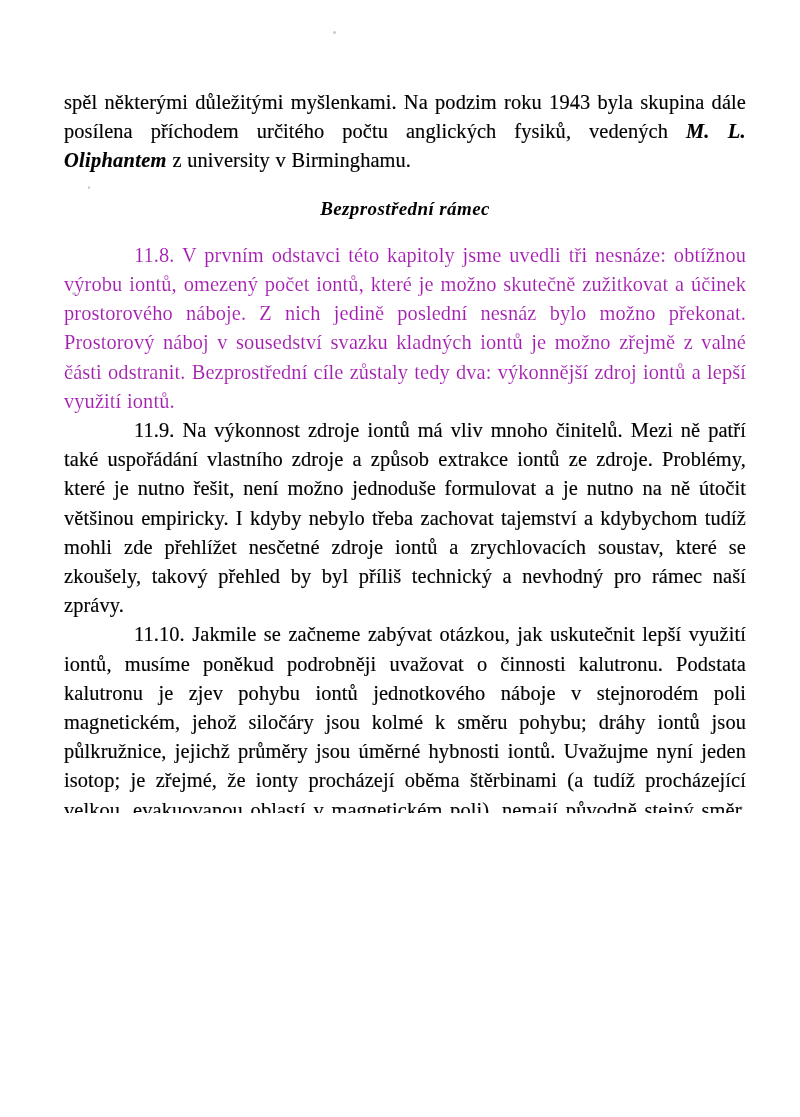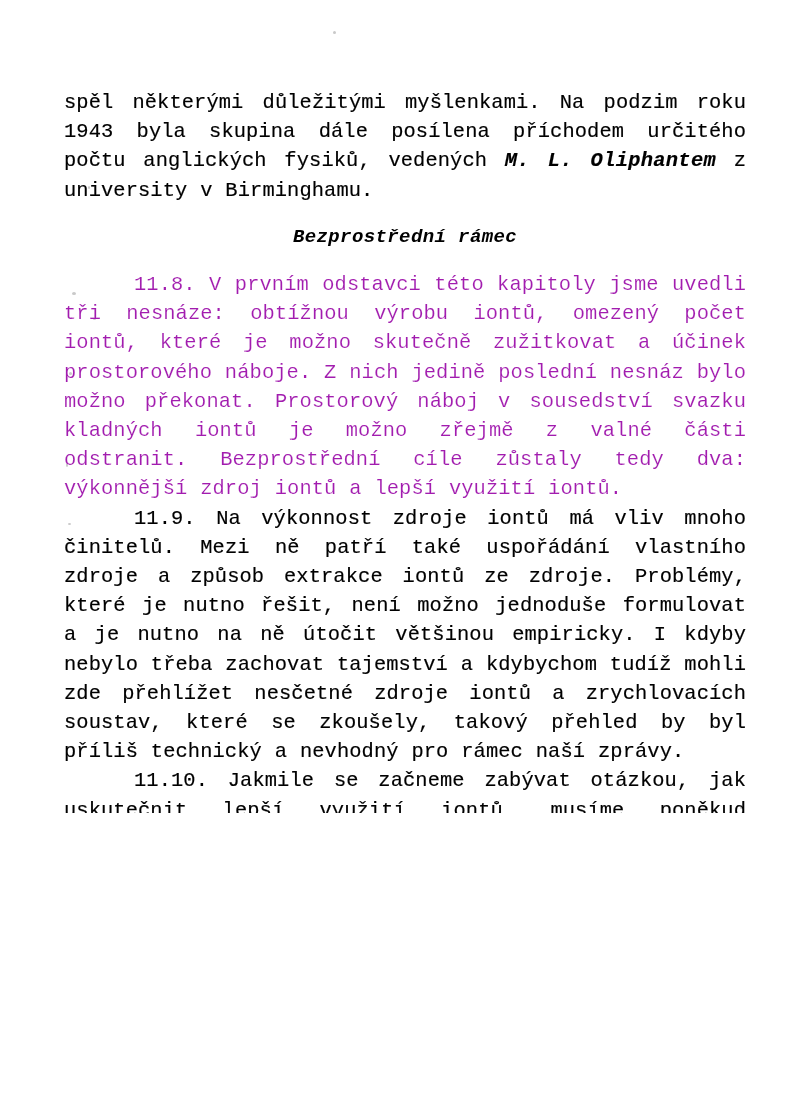--- a/index.html
+++ b/index.html
@@ -8,21 +8,21 @@
     padding: 0;
     background: #ffffff;
   }
 
   .page {
     position: relative;
     width: 800px;
     height: 813px;
     background: #ffffff;
     overflow: hidden;
-    font-family: Liberation Mono, monospace;
+    font-family: Liberation Serif, serif;
     color: #000000;
     border-radius: 25px;
     -webkit-font-smoothing: none;
   }
 
   
   .text-column {
     position: absolute;
     left: 64px;
     top: 88px;

